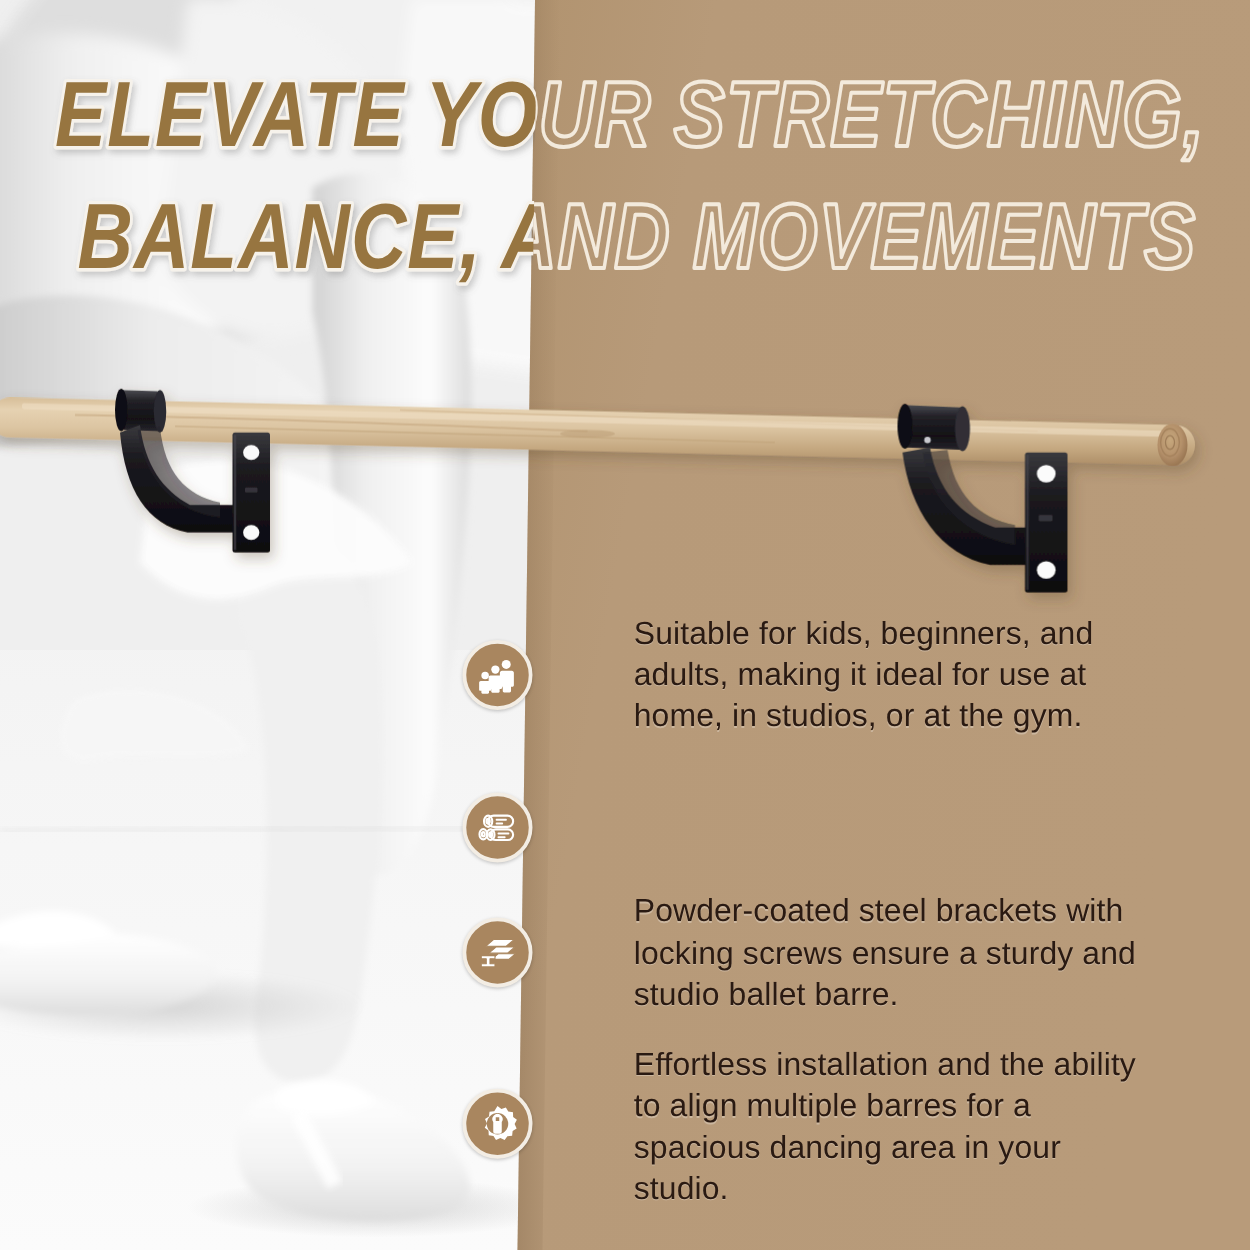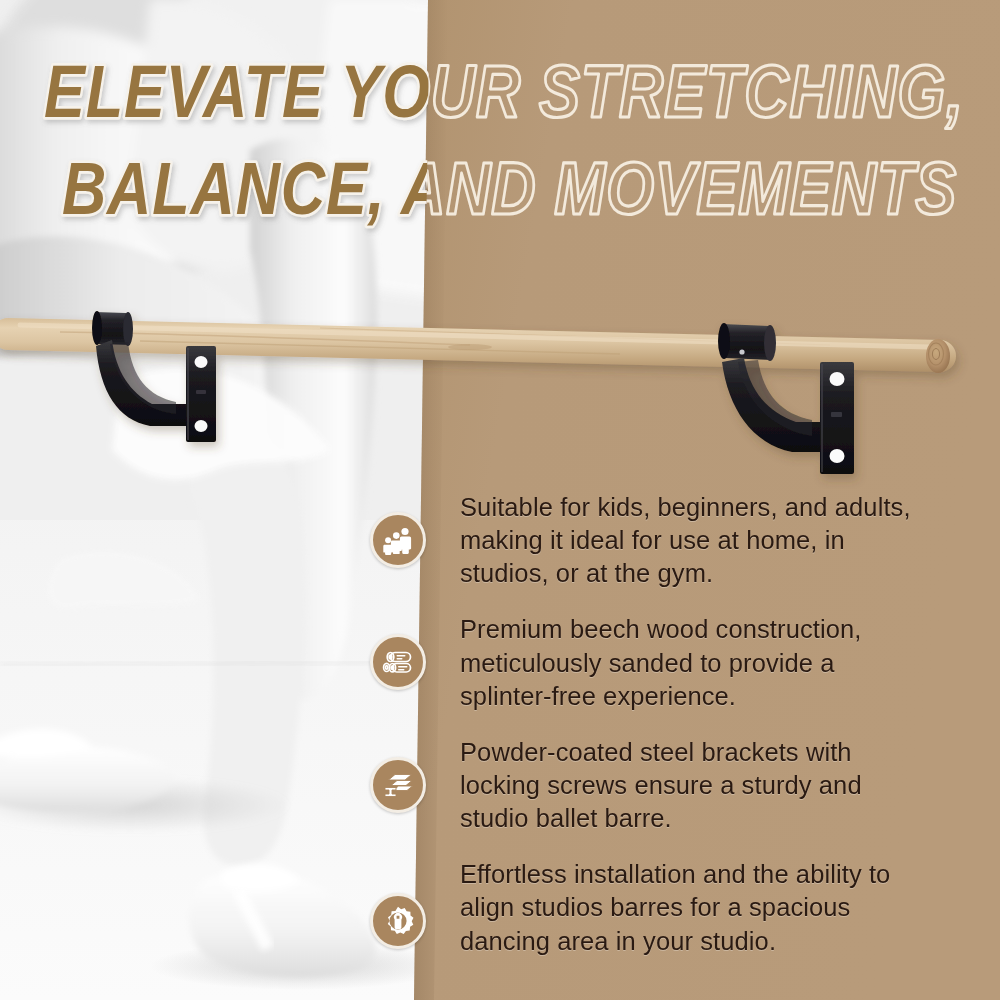--- a/index.html
+++ b/index.html
@@ -25,21 +25,21 @@
   .hl-text { font-family:"Liberation Sans Narrow","Liberation Sans", sans-serif;
              font-weight:bold; font-style:italic; letter-spacing:1px; }
 
   
   .barre-layer { position:absolute; left:0; top:0; width:1000px; height:1000px;
                  pointer-events:none; }
   .barre-layer svg { width:1000px; height:1000px; display:block; }
 
   
   .features { position:absolute; left:370px; top:490px; width:560px; }
-  .feature { display:flex; align-items:flex-start; margin-bottom:22px; }
+  .feature { display:flex; align-items:flex-start; margin-bottom:22px;gap:47px; }
   .feature:last-child { margin-bottom:0; }
 
   .f-icon { flex:0 0 56px; width:56px; height:56px; border-radius:50%;
             background:#A9865F; border:3px solid #F3EDE4;
             display:flex; align-items:center; justify-content:center;
             box-shadow:0 1px 3px rgba(0,0,0,.22); margin-right:34px; }
   .f-icon svg { width:32px; height:32px; display:block; }
 
   .f-text { flex:1; font-family:"Liberation Sans Narrow","Liberation Sans", sans-serif;
             font-size:25.5px; line-height:1.30; color:#2A1A12; font-weight:400;
@@ -340,21 +340,20 @@
             <ellipse cx="4.6" cy="21.4" rx="1.1" ry="1.7"></ellipse>
           </g>
           <g fill="#FFFFFF">
             <rect x="14.5" y="9" width="9" height="1.5" rx="0.7"></rect>
             <rect x="14.5" y="12" width="6" height="1.5" rx="0.7"></rect>
             <rect x="16" y="20" width="9.5" height="1.5" rx="0.7"></rect>
             <rect x="16" y="23" width="6.5" height="1.5" rx="0.7"></rect>
           </g>
         </svg>
       </div>
-      <div class="f-text">Premium beech wood construction, meticulously sanded to provide a splinter-free experience.</div>
     </div>
 
     <div class="feature f3">
       <div class="f-icon">
         <svg viewBox="0 0 32 32" aria-hidden="true">
           <g fill="#FFFFFF" stroke="#A9865F" stroke-width="0.9" stroke-linejoin="round">
 
             <path d="M13 5.5 L29.5 5.5 L23 11 L6.5 11 Z"></path>
             <path d="M15 11.5 L30 11.5 L24 16.5 L9 16.5 Z"></path>
             <path d="M16.5 17 L30.5 17 L25 21.5 L11 21.5 Z"></path>
@@ -376,18 +375,18 @@
           <circle cx="16" cy="16" r="8.6" fill="#A9865F"></circle>
           <g fill="#FFFFFF">
 
             <path d="M13.1 9.3 a4.1 4.1 0 0 1 5.8 0 a4.1 4.1 0 0 1 .5 5.2
                      l0 7.9 a1.6 1.6 0 0 1-1.6 1.6 l-3.6 0 a1.6 1.6 0 0 1-1.6-1.6
                      l0-7.9 a4.1 4.1 0 0 1 .5-5.2 z
                      M14.6 10.8 l0 2.9 l2.8 0 l0-2.9 z"></path>
           </g>
         </svg>
       </div>
-      <div class="f-text">Effortless installation and the ability to align studios barres for a spacious dancing area in your studio.</div>
+      <div class="f-text">Effortless installation and the ability to align multiple barres for a spacious dancing area in your studio.</div>
     </div>
 
   </div>
 
 </div>
 
 </body></html>

